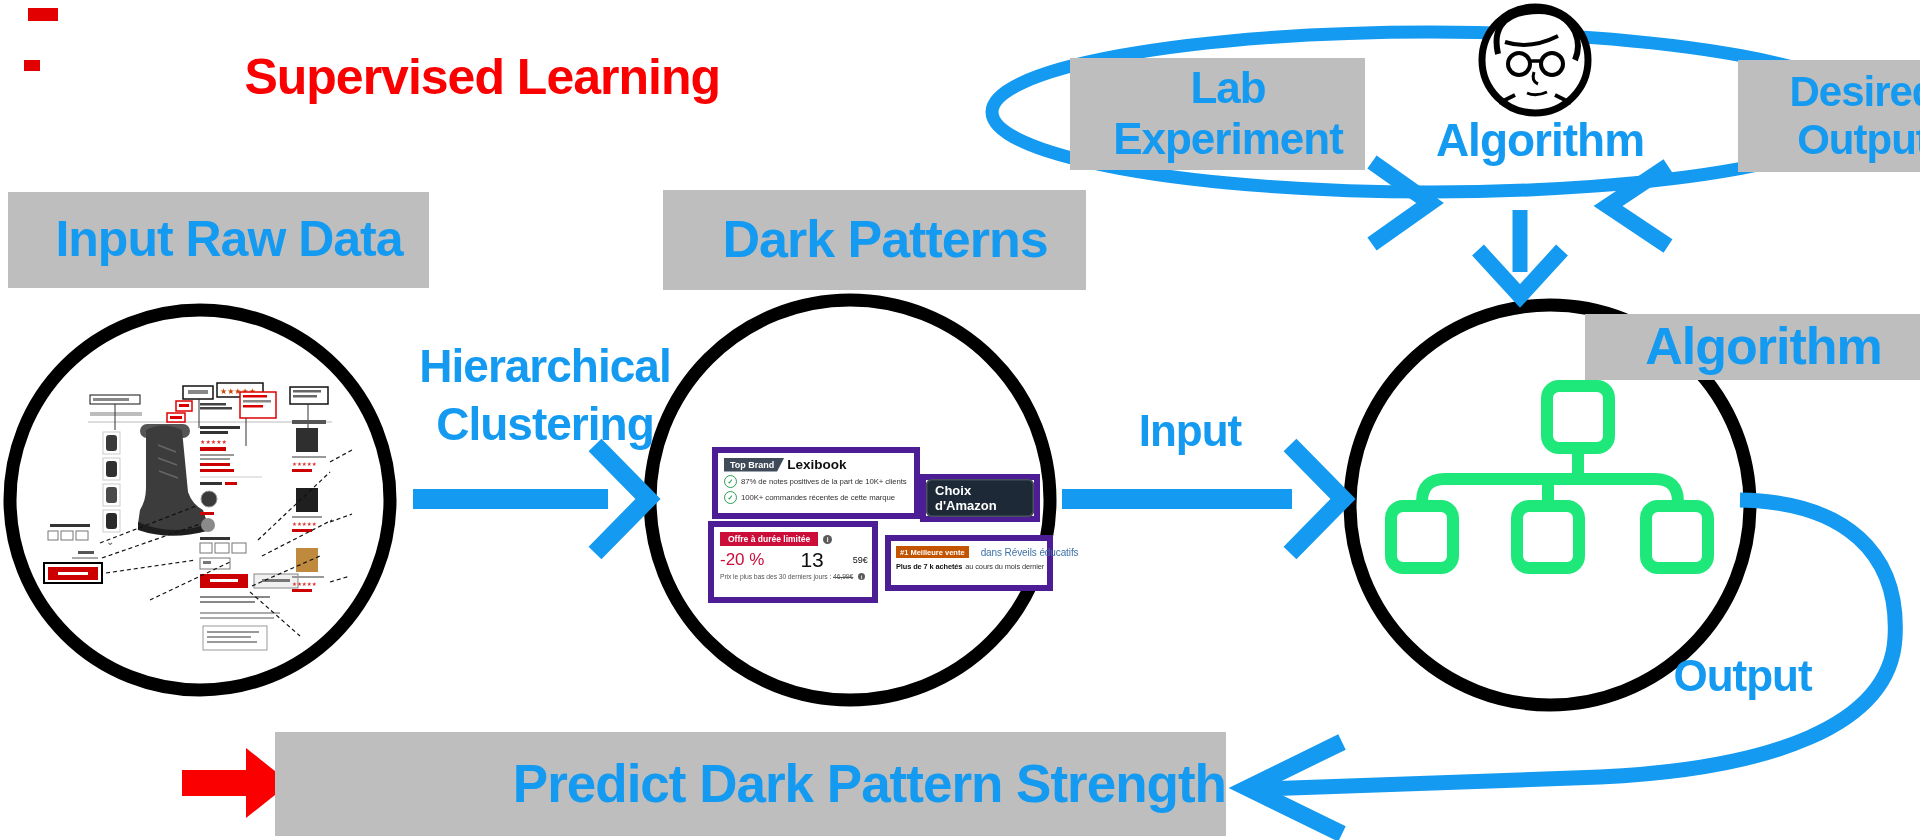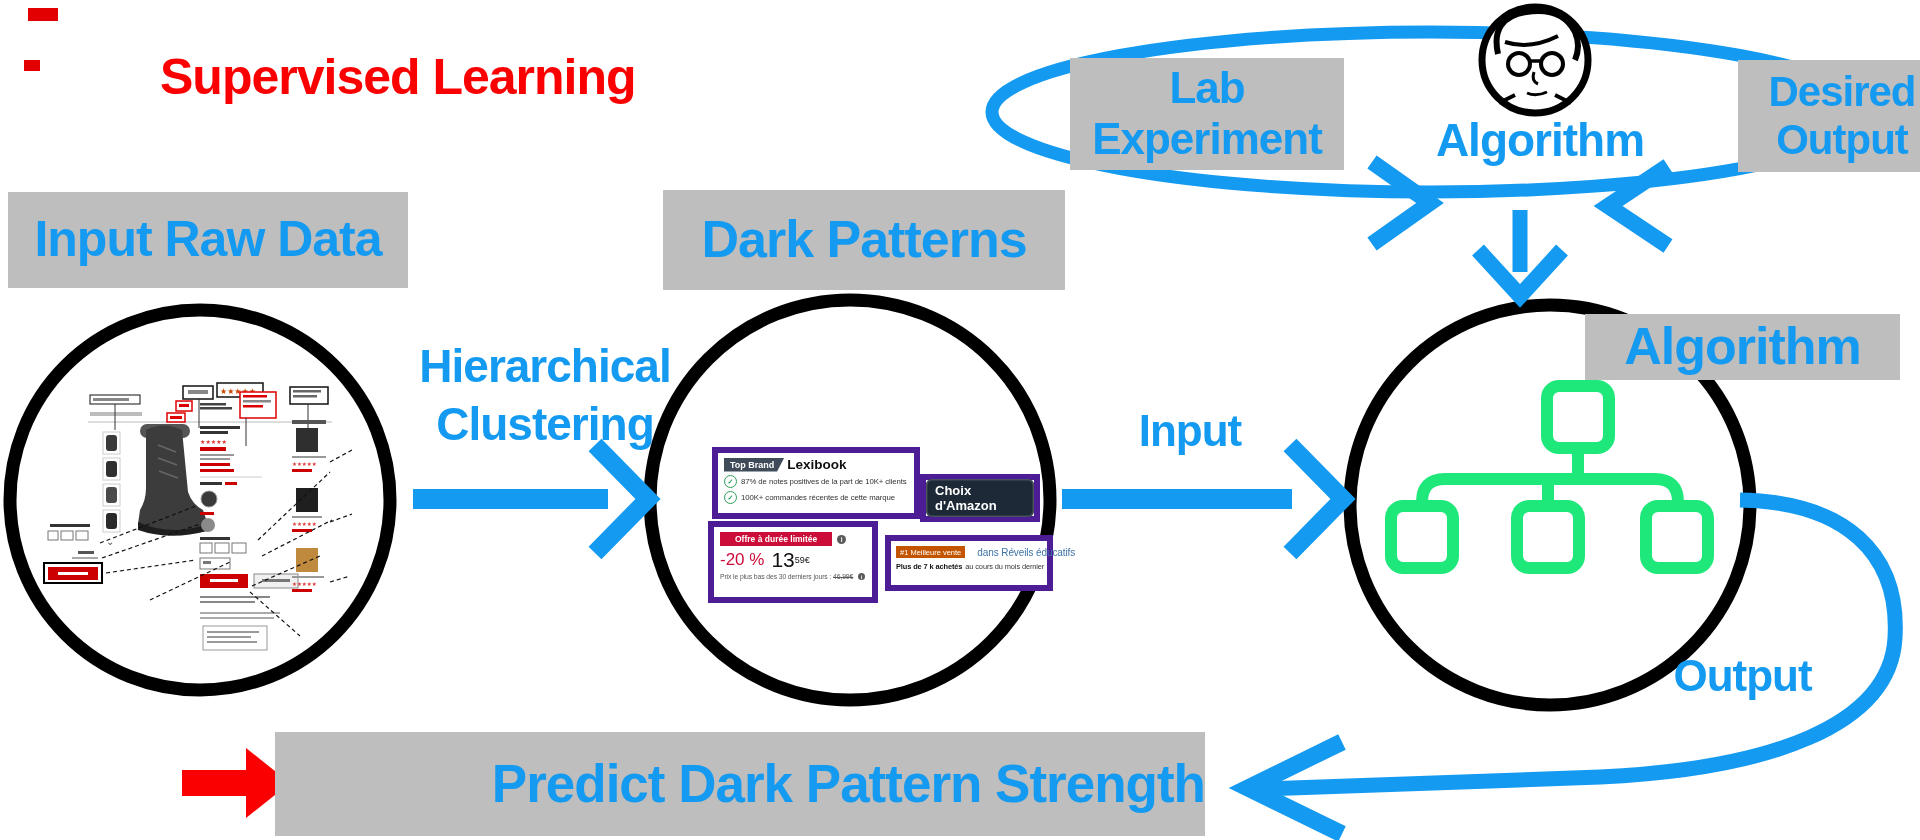--- a/index.html
+++ b/index.html
@@ -1,41 +1,41 @@
 <!DOCTYPE html>
 <html><head>
 <meta charset="utf-8">
 <style>
   html,body{margin:0;padding:0;background:#fff;}
   #stage{position:relative;width:1920px;height:840px;background:#fff;overflow:hidden;
          font-family:"Liberation Sans",sans-serif;}
   #diagram-svg{position:absolute;left:0;top:0;z-index:1;}
   .glabel{position:absolute;z-index:3;background:#BEBEBE;color:#149AF0;font-weight:700;
           display:flex;flex-direction:column;align-items:center;justify-content:center;
-          text-align:center;letter-spacing:-1px;line-height:1.15;}
+          text-align:center;letter-spacing:-1px;line-height:1.15;padding-left:21px;}
   .btext{position:absolute;z-index:3;color:#149AF0;font-weight:700;text-align:center;
          letter-spacing:-1px;line-height:1.25;}
-  .title{position:absolute;z-index:3;color:#FB0000;font-weight:700;text-align:left;
+  .title{position:absolute;z-index:3;color:#FB0000;font-weight:700;text-align:right;
          letter-spacing:-1px;}
   .dp-box{position:absolute;z-index:4;background:#fff;border:6px solid #4c1d95;
           box-sizing:border-box;color:#222;}
   .row{display:flex;align-items:center;white-space:nowrap;}
   .chk{width:11px;height:11px;border:1.4px solid #2E9E5B;color:#2E9E5B;border-radius:50%;
        display:inline-flex;align-items:center;justify-content:center;font-size:7px;
        margin-right:4px;flex-shrink:0;font-weight:700;}
   .info{width:9px;height:9px;border-radius:50%;background:#5a5a5a;color:#fff;font-size:6.5px;
         display:inline-flex;align-items:center;justify-content:center;margin-left:5px;
         font-weight:700;flex-shrink:0;}
   .badge-topbrand{background:#3F4B58;color:#fff;font-size:9px;font-weight:700;
         padding:2px 10px 2px 6px;clip-path:polygon(0 0,100% 0,88% 100%,0 100%);}
   .brand{font-size:13.5px;font-weight:700;color:#0F1111;margin-left:3px;}
   .choice-badge{background:#1D2936;color:#fff;font-size:13px;font-weight:700;
         padding:4px 9px;border-radius:6px;box-shadow:inset 0 0 0 1.5px #49535e;}
-  .badge-red{background:#CC0C39;color:#fff;font-size:8.5px;font-weight:700;padding:2px 15px;}
-  .badge-orange{background:#C45500;color:#fff;font-size:7.5px;font-weight:400;padding:1.5px 4px;}
+  .badge-red{background:#CC0C39;color:#fff;font-size:8.5px;font-weight:700;padding:2px 8px;}
+  .badge-orange{background:#C45500;color:#fff;font-size:7.5px;font-weight:700;padding:1.5px 4px;}
   .discount{color:#CC0C39;font-size:17px;}
   .price-main{color:#0F1111;font-size:21px;margin-left:7px;}
   .price-sup{color:#0F1111;font-size:9px;vertical-align:8px;}
   .lowest{font-size:6.8px;color:#565959;letter-spacing:-0.1px;}
   .linkblue{color:#3E72A8;font-size:10px;margin-left:12px;letter-spacing:-0.1px;}
   .bought-b{font-size:7.4px;font-weight:700;color:#0F1111;letter-spacing:-0.1px;}
   .bought-r{font-size:7.4px;color:#333;margin-left:3px;letter-spacing:-0.1px;}
 </style>
 </head>
 <body>
@@ -288,21 +288,21 @@
 
 <div class="dp-box" style="left:920px;top:474px;width:120px;height:48px;display:flex;align-items:center;justify-content:center;">
   <span class="choice-badge">Choix d'Amazon</span>
 </div>
 
 <div class="dp-box" style="left:708px;top:521px;width:170px;height:82px;padding:5px 6px;">
   <div class="row" style="margin-bottom:2px;">
     <span class="badge-red">Offre à durée limitée</span>
     <span class="info">i</span>
   </div>
-  <div class="row" style="margin-bottom:1px;">
+  <div class="row" style="margin-bottom:1px;gap:29px;">
     <span class="discount">-20 %</span>
     <span class="price-main">13</span>
         <span class="price-sup">59€</span>
   </div>
   <div class="row lowest">
     <span>Prix le plus bas des 30 derniers jours :</span>&nbsp;<s>46,99€</s>
     <span class="info" style="width:7px;height:7px;font-size:5px;">i</span>
   </div>
 </div>
 

